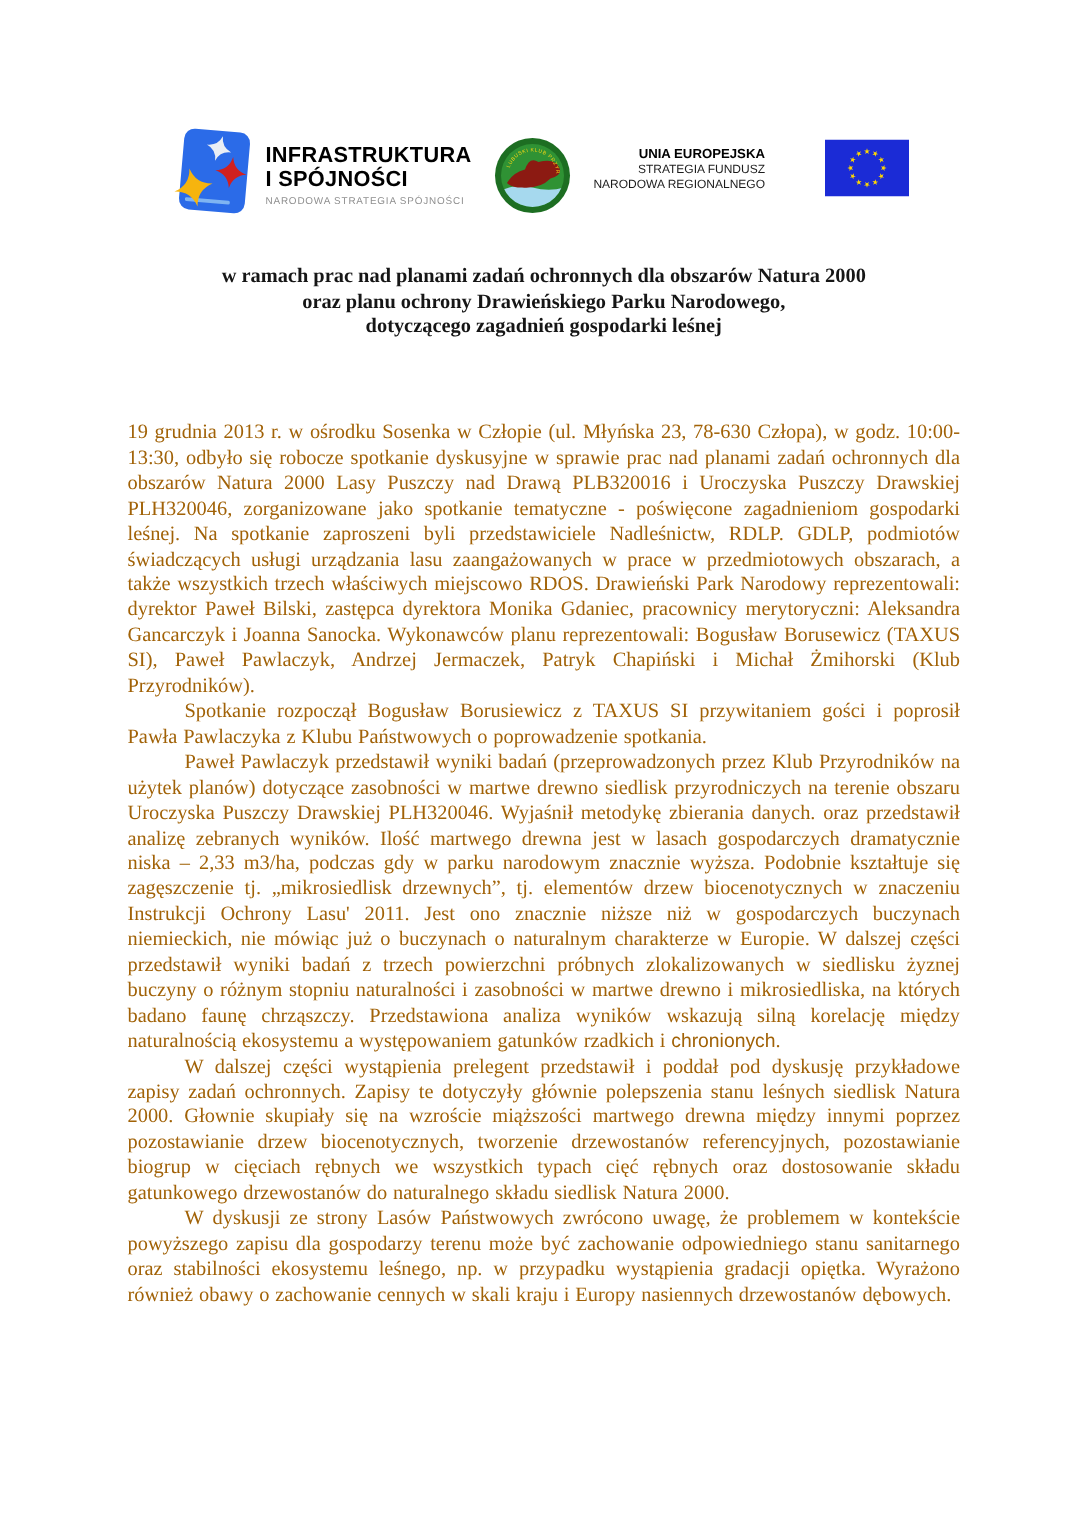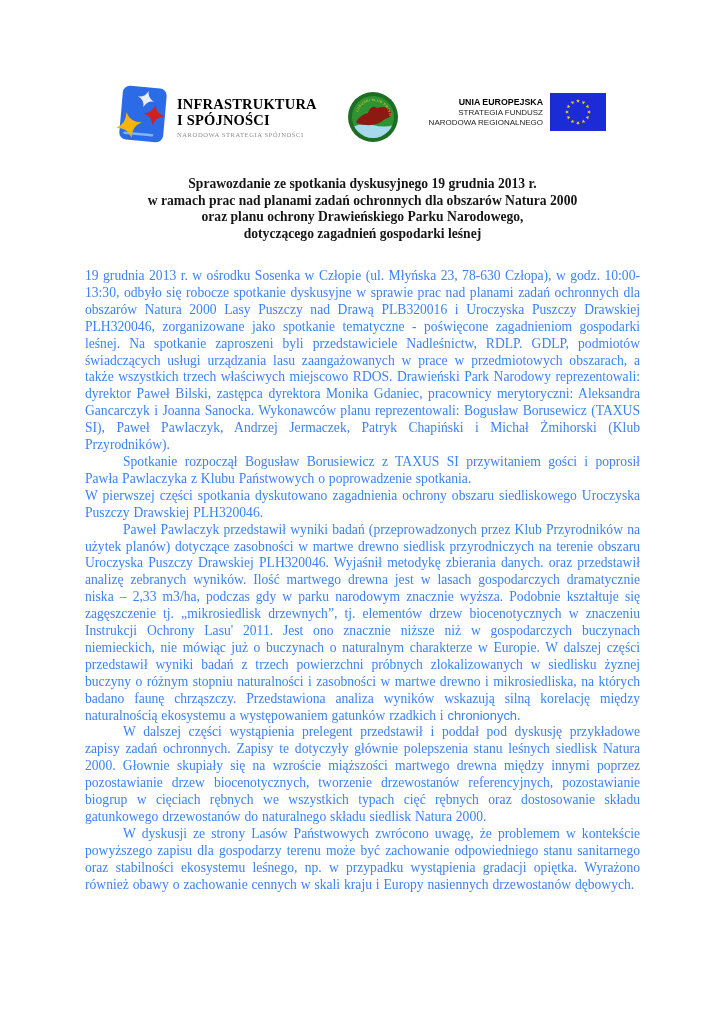--- a/index.html
+++ b/index.html
@@ -11,43 +11,43 @@
     overflow:hidden;
     font-family:"Liberation Serif", serif;
   }
 
   
   .header {
     position:absolute; top:84px; left:116px; width:490px;
     display:flex; justify-content:space-between; align-items:flex-start;
   }
   .logo-left { display:flex; align-items:flex-start; }
-  .logo-left-text { margin-left:7px; padding-top:12px; font-family:Liberation Serif, serif; }
+  .logo-left-text { margin-left:7px; padding-top:12px; font-family:Liberation Sans, sans-serif; }
   .is-line { font-size:14.5px; font-weight:bold; color:#000; line-height:16px; letter-spacing:0.2px; }
   .is-sub  { font-size:6.6px; color:#8f8f8f; letter-spacing:0.55px; margin-top:3px; }
 
   .club-wrap { margin-top:7px; }
 
-  .logo-right { display:flex; align-items:flex-start; margin-top:9px; }
+  .logo-right { display:flex; align-items:flex-start; margin-top:9px;gap:33px; }
   .eu-text { text-align:right; font-family:"Liberation Sans", sans-serif; margin-right:7px; margin-top:4px; }
   .eu-l1 { font-size:8.8px; font-weight:bold; color:#000; line-height:10.5px; }
   .eu-l2 { font-size:8px; color:#1c1c1c; line-height:10px; }
 
   
   .title-block {
     position:absolute; top:176px; left:85px; width:555px;
     text-align:center; font-weight:bold;
     font-size:13.6px; line-height:16.5px; color:#161616;
   }
 
   
   .content {
-    position:absolute; top:268px; left:85px; width:555px;
+    position:absolute; top:280px; left:85px; width:555px;
     font-size:13.6px; line-height:16.9px;
-    text-align:justify; color:#3b82f6;
+    text-align:justify; color:#a16207;
     word-spacing:0.5px;
   }
   .content p { margin:0; }
   .indent { text-indent:38px; }
   .gap-above { margin-top:17px; }
   .alt-font { font-family:Liberation Sans, sans-serif; font-size:12.9px; }
 </style>
 </head>
 <body>
 
@@ -113,28 +113,26 @@
           <use href="#eust" transform="rotate(240 28 19)"></use>
           <use href="#eust" transform="rotate(270 28 19)"></use>
           <use href="#eust" transform="rotate(300 28 19)"></use>
           <use href="#eust" transform="rotate(330 28 19)"></use>
         </g>
       </svg>
     </div>
   </div>
 
   <div class="title-block">
-    <div>Sprawozdanie ze spotkania dyskusyjnego 19 grudnia 2013 r.</div>
     <div>w ramach prac nad planami zadań ochronnych dla obszarów Natura 2000</div>
     <div>oraz planu ochrony Drawieńskiego Parku Narodowego,</div>
     <div>dotyczącego zagadnień gospodarki leśnej</div>
   </div>
 
   <div class="content">
     <p>19 grudnia 2013 r. w ośrodku Sosenka w Człopie (ul. Młyńska 23, 78-630 Człopa), w godz. 10:00-13:30, odbyło się robocze spotkanie dyskusyjne w sprawie prac nad planami zadań ochronnych dla obszarów Natura 2000 Lasy Puszczy nad Drawą PLB320016 i Uroczyska Puszczy Drawskiej PLH320046, zorganizowane jako spotkanie tematyczne - poświęcone zagadnieniom gospodarki leśnej. Na spotkanie zaproszeni byli przedstawiciele Nadleśnictw, RDLP. GDLP, podmiotów świadczących usługi urządzania lasu zaangażowanych w prace w przedmiotowych obszarach, a także wszystkich trzech właściwych miejscowo RDOS. Drawieński Park Narodowy reprezentowali: dyrektor Paweł Bilski, zastępca dyrektora Monika Gdaniec, pracownicy merytoryczni: Aleksandra Gancarczyk i Joanna Sanocka. Wykonawców planu reprezentowali: Bogusław Borusewicz (TAXUS SI), Paweł Pawlaczyk, Andrzej Jermaczek, Patryk Chapiński i Michał Żmihorski (Klub Przyrodników).</p>
     <p class="indent">Spotkanie rozpoczął Bogusław Borusiewicz z TAXUS SI przywitaniem gości i poprosił Pawła Pawlaczyka z Klubu Państwowych o poprowadzenie spotkania.</p>
-    <p class="gap-above">W pierwszej części spotkania dyskutowano zagadnienia ochrony obszaru siedliskowego Uroczyska Puszczy Drawskiej PLH320046.</p>
     <p class="indent"><span>Paweł Pawlaczyk przedstawił wyniki badań (przeprowadzonych przez Klub Przyrodników na użytek planów) dotyczące zasobności w martwe drewno siedlisk przyrodniczych na terenie obszaru Uroczyska Puszczy Drawskiej PLH320046. Wyjaśnił metodykę zbierania danych. oraz przedstawił analizę zebranych wyników. Ilość martwego drewna jest w lasach gospodarczych dramatycznie niska – 2,33 m3/ha, podczas gdy w parku narodowym znacznie wyższa. Podobnie kształtuje się zagęszczenie tj. „mikrosiedlisk drzewnych”, tj. elementów drzew biocenotycznych w znaczeniu Instrukcji Ochrony Lasu' 2011. Jest ono znacznie niższe niż w gospodarczych buczynach niemieckich, nie mówiąc już o buczynach o naturalnym charakterze w Europie. W dalszej części przedstawił wyniki badań z trzech powierzchni próbnych zlokalizowanych w siedlisku żyznej buczyny o różnym stopniu naturalności i zasobności w martwe drewno i mikrosiedliska, na których badano faunę chrząszczy. Przedstawiona analiza wyników wskazują silną korelację między naturalnością ekosystemu a występowaniem gatunków rzadkich i </span><span class="alt-font">chronionych</span><span>.</span></p>
     <p class="indent">W dalszej części wystąpienia prelegent przedstawił i poddał pod dyskusję przykładowe zapisy zadań ochronnych. Zapisy te dotyczyły głównie polepszenia stanu leśnych siedlisk Natura 2000. Głownie skupiały się na wzroście miąższości martwego drewna między innymi poprzez pozostawianie drzew biocenotycznych, tworzenie drzewostanów referencyjnych, pozostawianie biogrup w cięciach rębnych we wszystkich typach cięć rębnych oraz dostosowanie składu gatunkowego drzewostanów do naturalnego składu siedlisk Natura 2000.</p>
     <p class="indent">W dyskusji ze strony Lasów Państwowych zwrócono uwagę, że problemem w kontekście powyższego zapisu dla gospodarzy terenu może być zachowanie odpowiedniego stanu sanitarnego oraz stabilności ekosystemu leśnego, np. w przypadku wystąpienia gradacji opiętka. Wyrażono również obawy o zachowanie cennych w skali kraju i Europy nasiennych drzewostanów dębowych.</p>
   </div>
 
 </div>
 
 </body></html>

